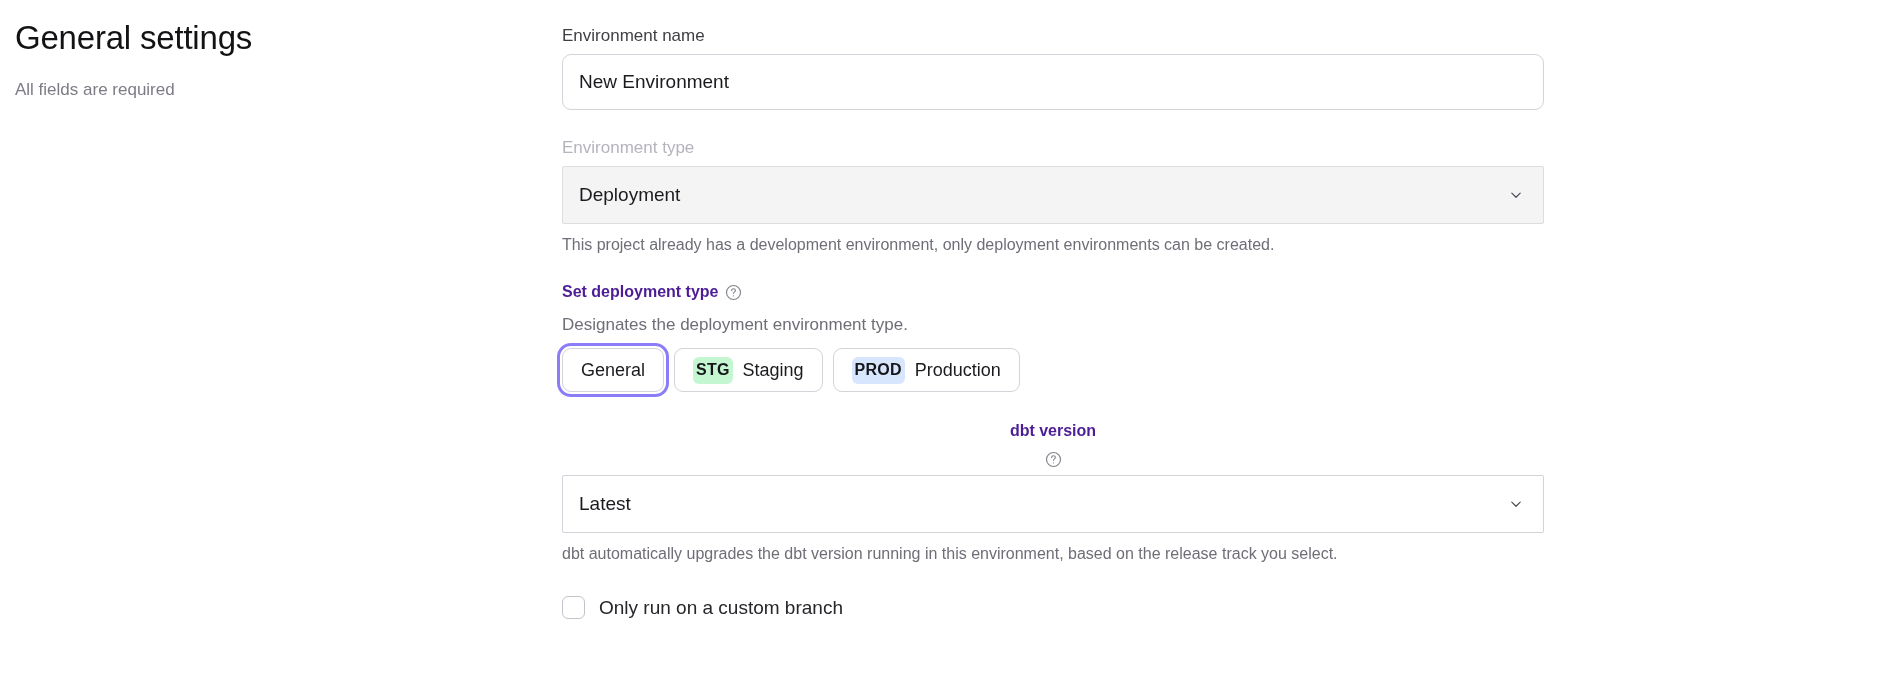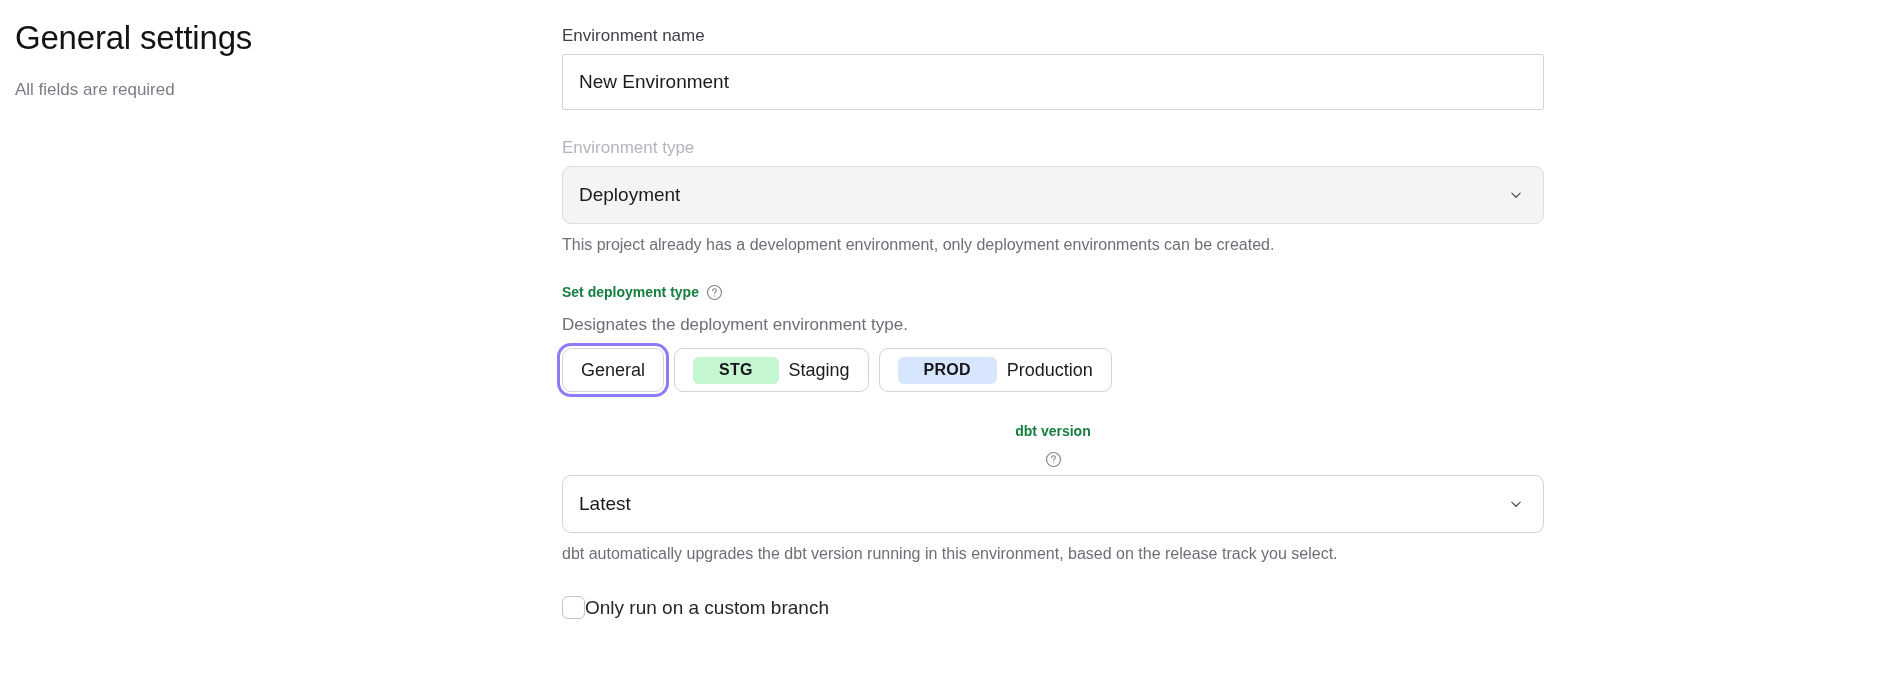--- a/index.html
+++ b/index.html
@@ -55,59 +55,59 @@
     display: block;
   }
   .field-label.disabled { color: #b4b4bd; }
 
   .label-row {
     display: flex;
     align-items: center;
     gap: 7px;
   }
   .label-strong {
-    font-size: 14px;
+    font-size: 16px;
     line-height: 26px;
     font-weight: 700;
-    color: #15803d;
+    color: #4c1d95;
   }
 
   .help-icon {
     display: inline-flex;
     align-items: center;
     justify-content: center;
     width: 17px; height: 17px;
     flex: 0 0 auto;
     color: #84848f;
   }
   .help-icon svg { display: block; }
 
   
   .text-input {
     width: 100%;
     height: 56px;
     border: 1px solid #d3d3da;
-    border-radius: 2px;
+    border-radius: 9px;
     background: #ffffff;
     padding: 15px 16px;
     font-size: 19px;
     line-height: 54px;
     color: #1b1b1f;
     font-family: "Liberation Sans", sans-serif;
     outline: none;
     display: block;
   }
 
   
   .select-box {
     position: relative;
     width: 100%;
     height: 58px;
     border: 1px solid #d3d3da;
-    border-radius: 9px;
+    border-radius: 2px;
     background: #ffffff;
     display: flex;
     align-items: center;
     padding: 0 16px;
   }
   .select-box.disabled {
     background: #f4f4f5;
     border-color: #dcdce1;
   }
   .select-value {
@@ -162,36 +162,36 @@
   .seg-btn.focused {
     outline: 3px solid #8b7df7;
     outline-offset: 2px;
     border-radius: 9px;
   }
   .seg-btn .badge {
     display: inline-flex;
     align-items: center;
     justify-content: center;
     height: 27px;
-    padding: 0 26px;
+    padding: 0 3px;
     border-radius: 6px;
     font-size: 16px;
     font-weight: 700;
     letter-spacing: 0.2px;
     color: #16161a;
   }
   .badge-stg { background: #c4f6d1; }
   .badge-prod { background: #d7e6fc; }
   .seg-label { font-size: 18px; color: #1b1b1f; }
 
   
   .check-row {
     display: flex;
     align-items: center;
-    gap: 0;
+    gap: 14px;
     margin-top: 30px;
   }
   .checkbox {
     width: 23px; height: 23px;
     border: 1px solid #c3c3cb;
     border-radius: 6px;
     background: #ffffff;
     flex: 0 0 auto;
     cursor: pointer;
   }

